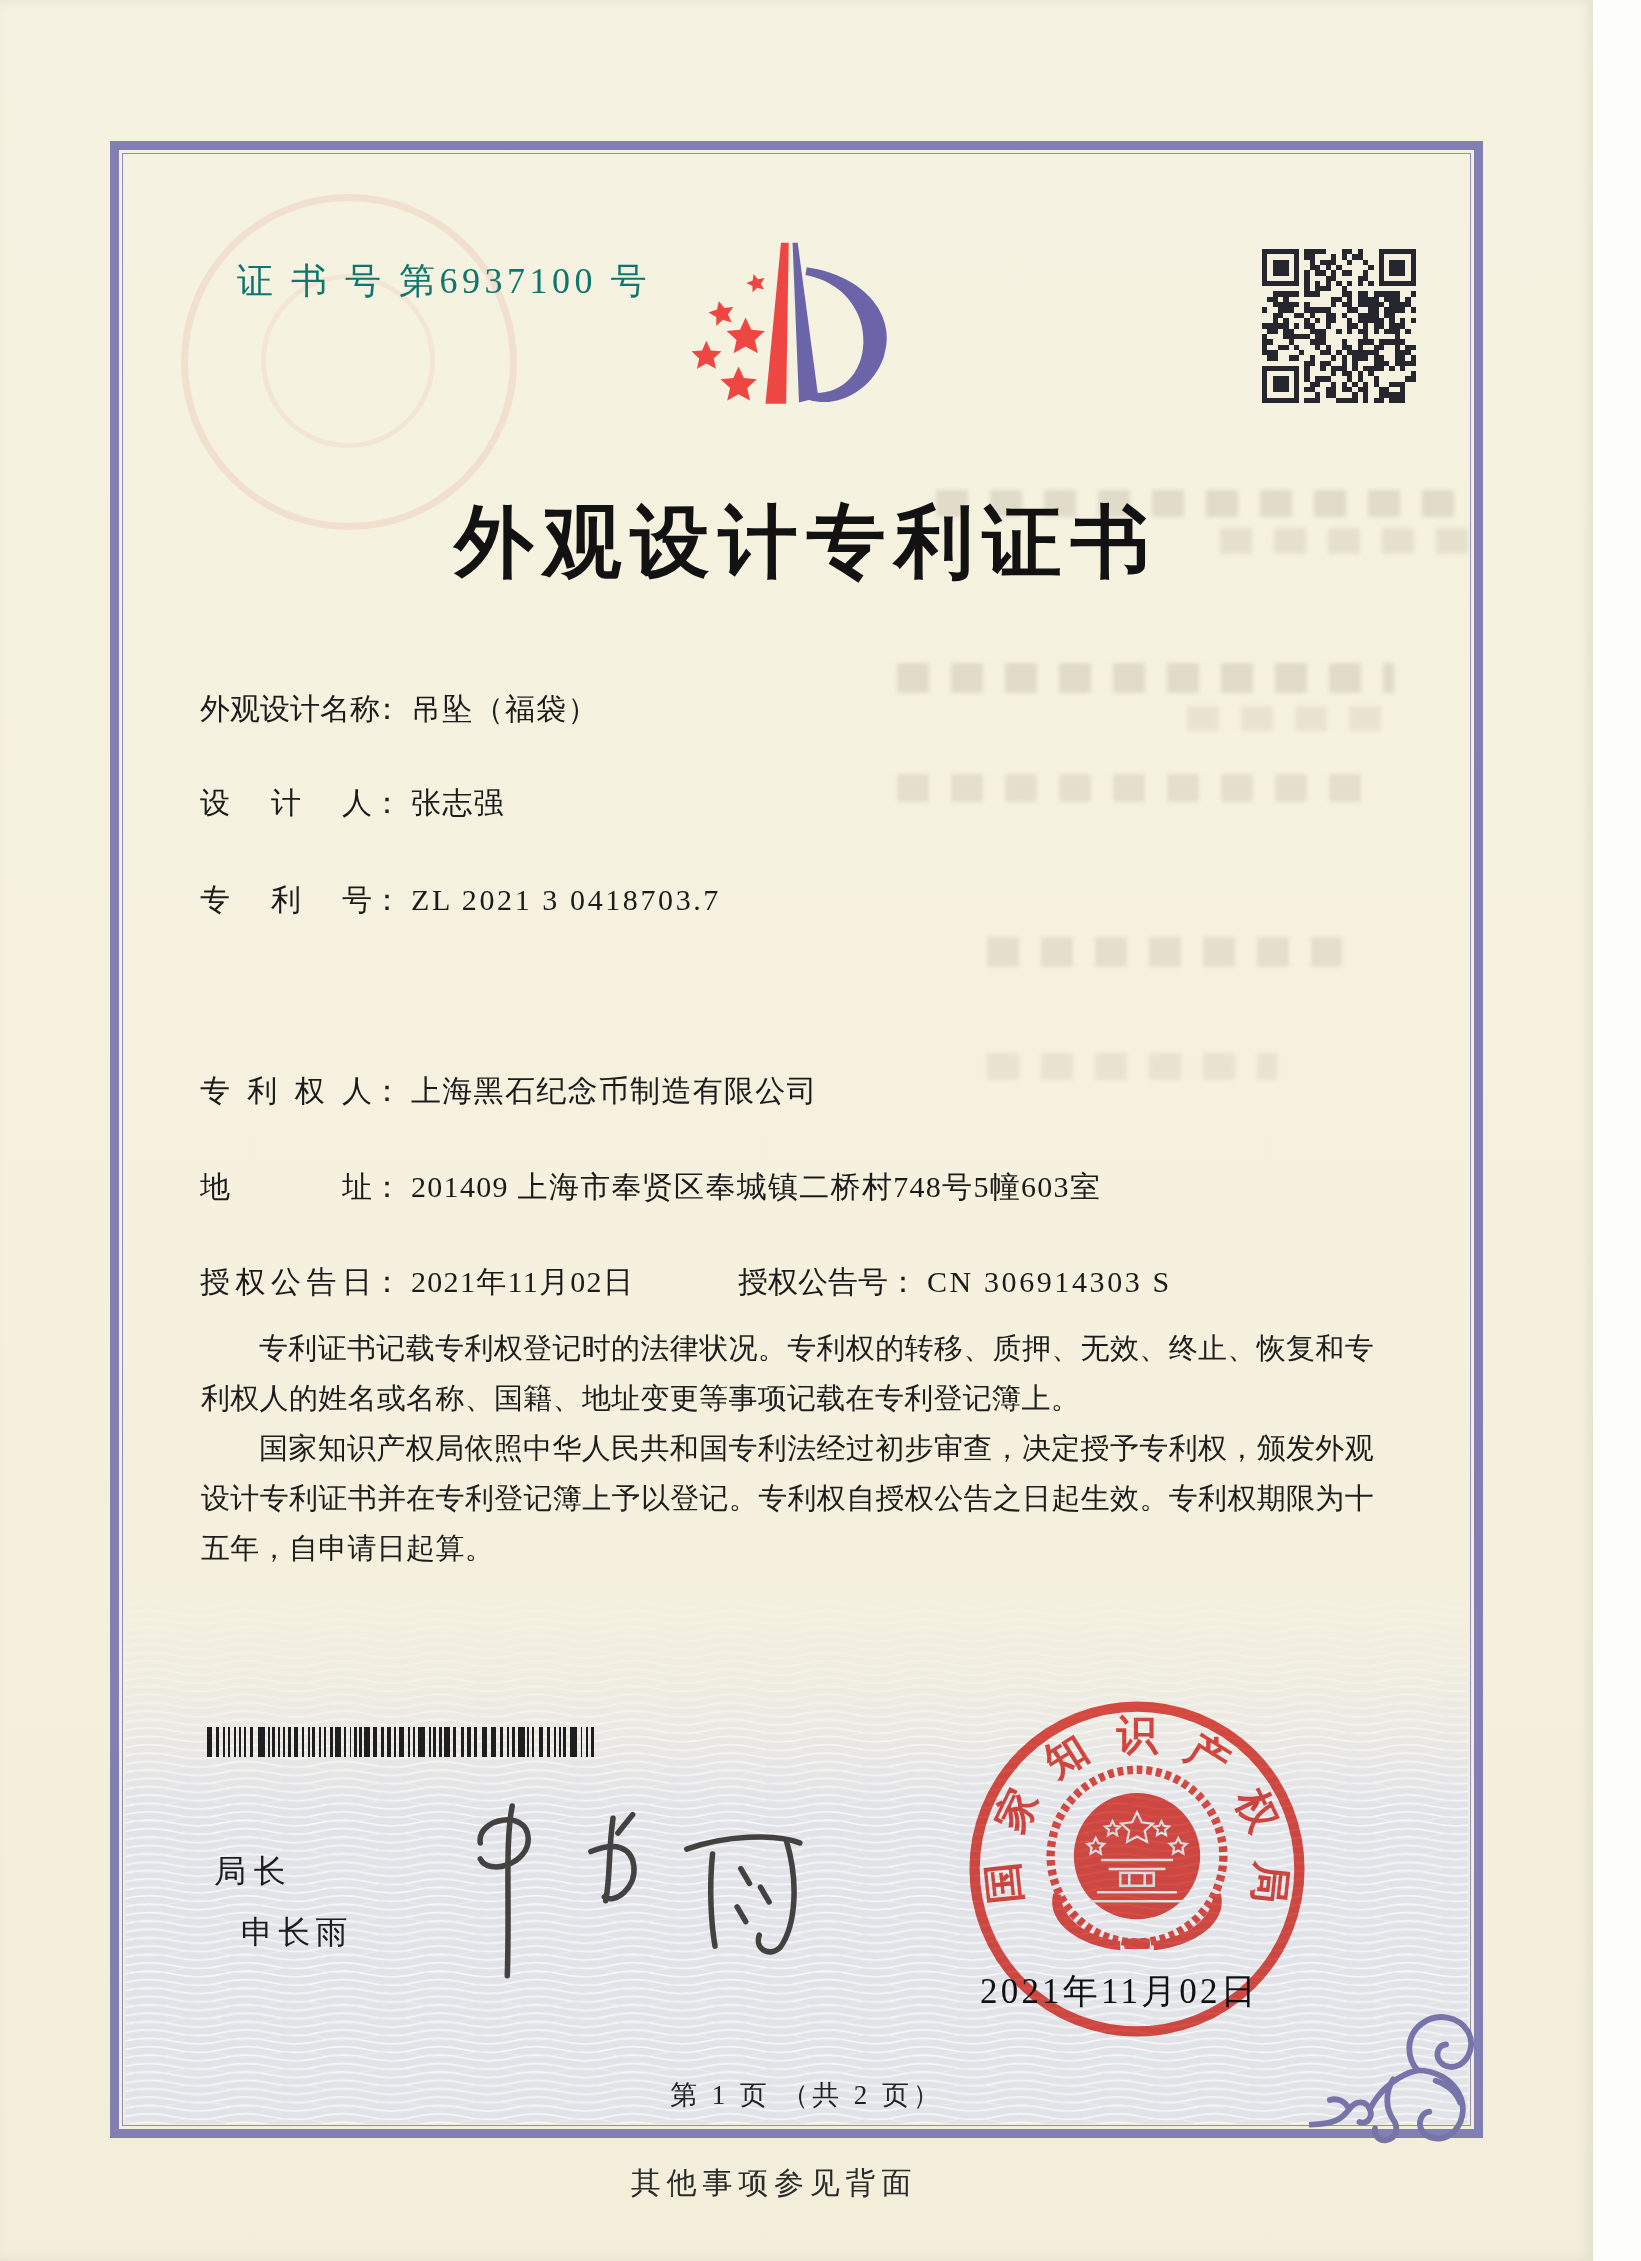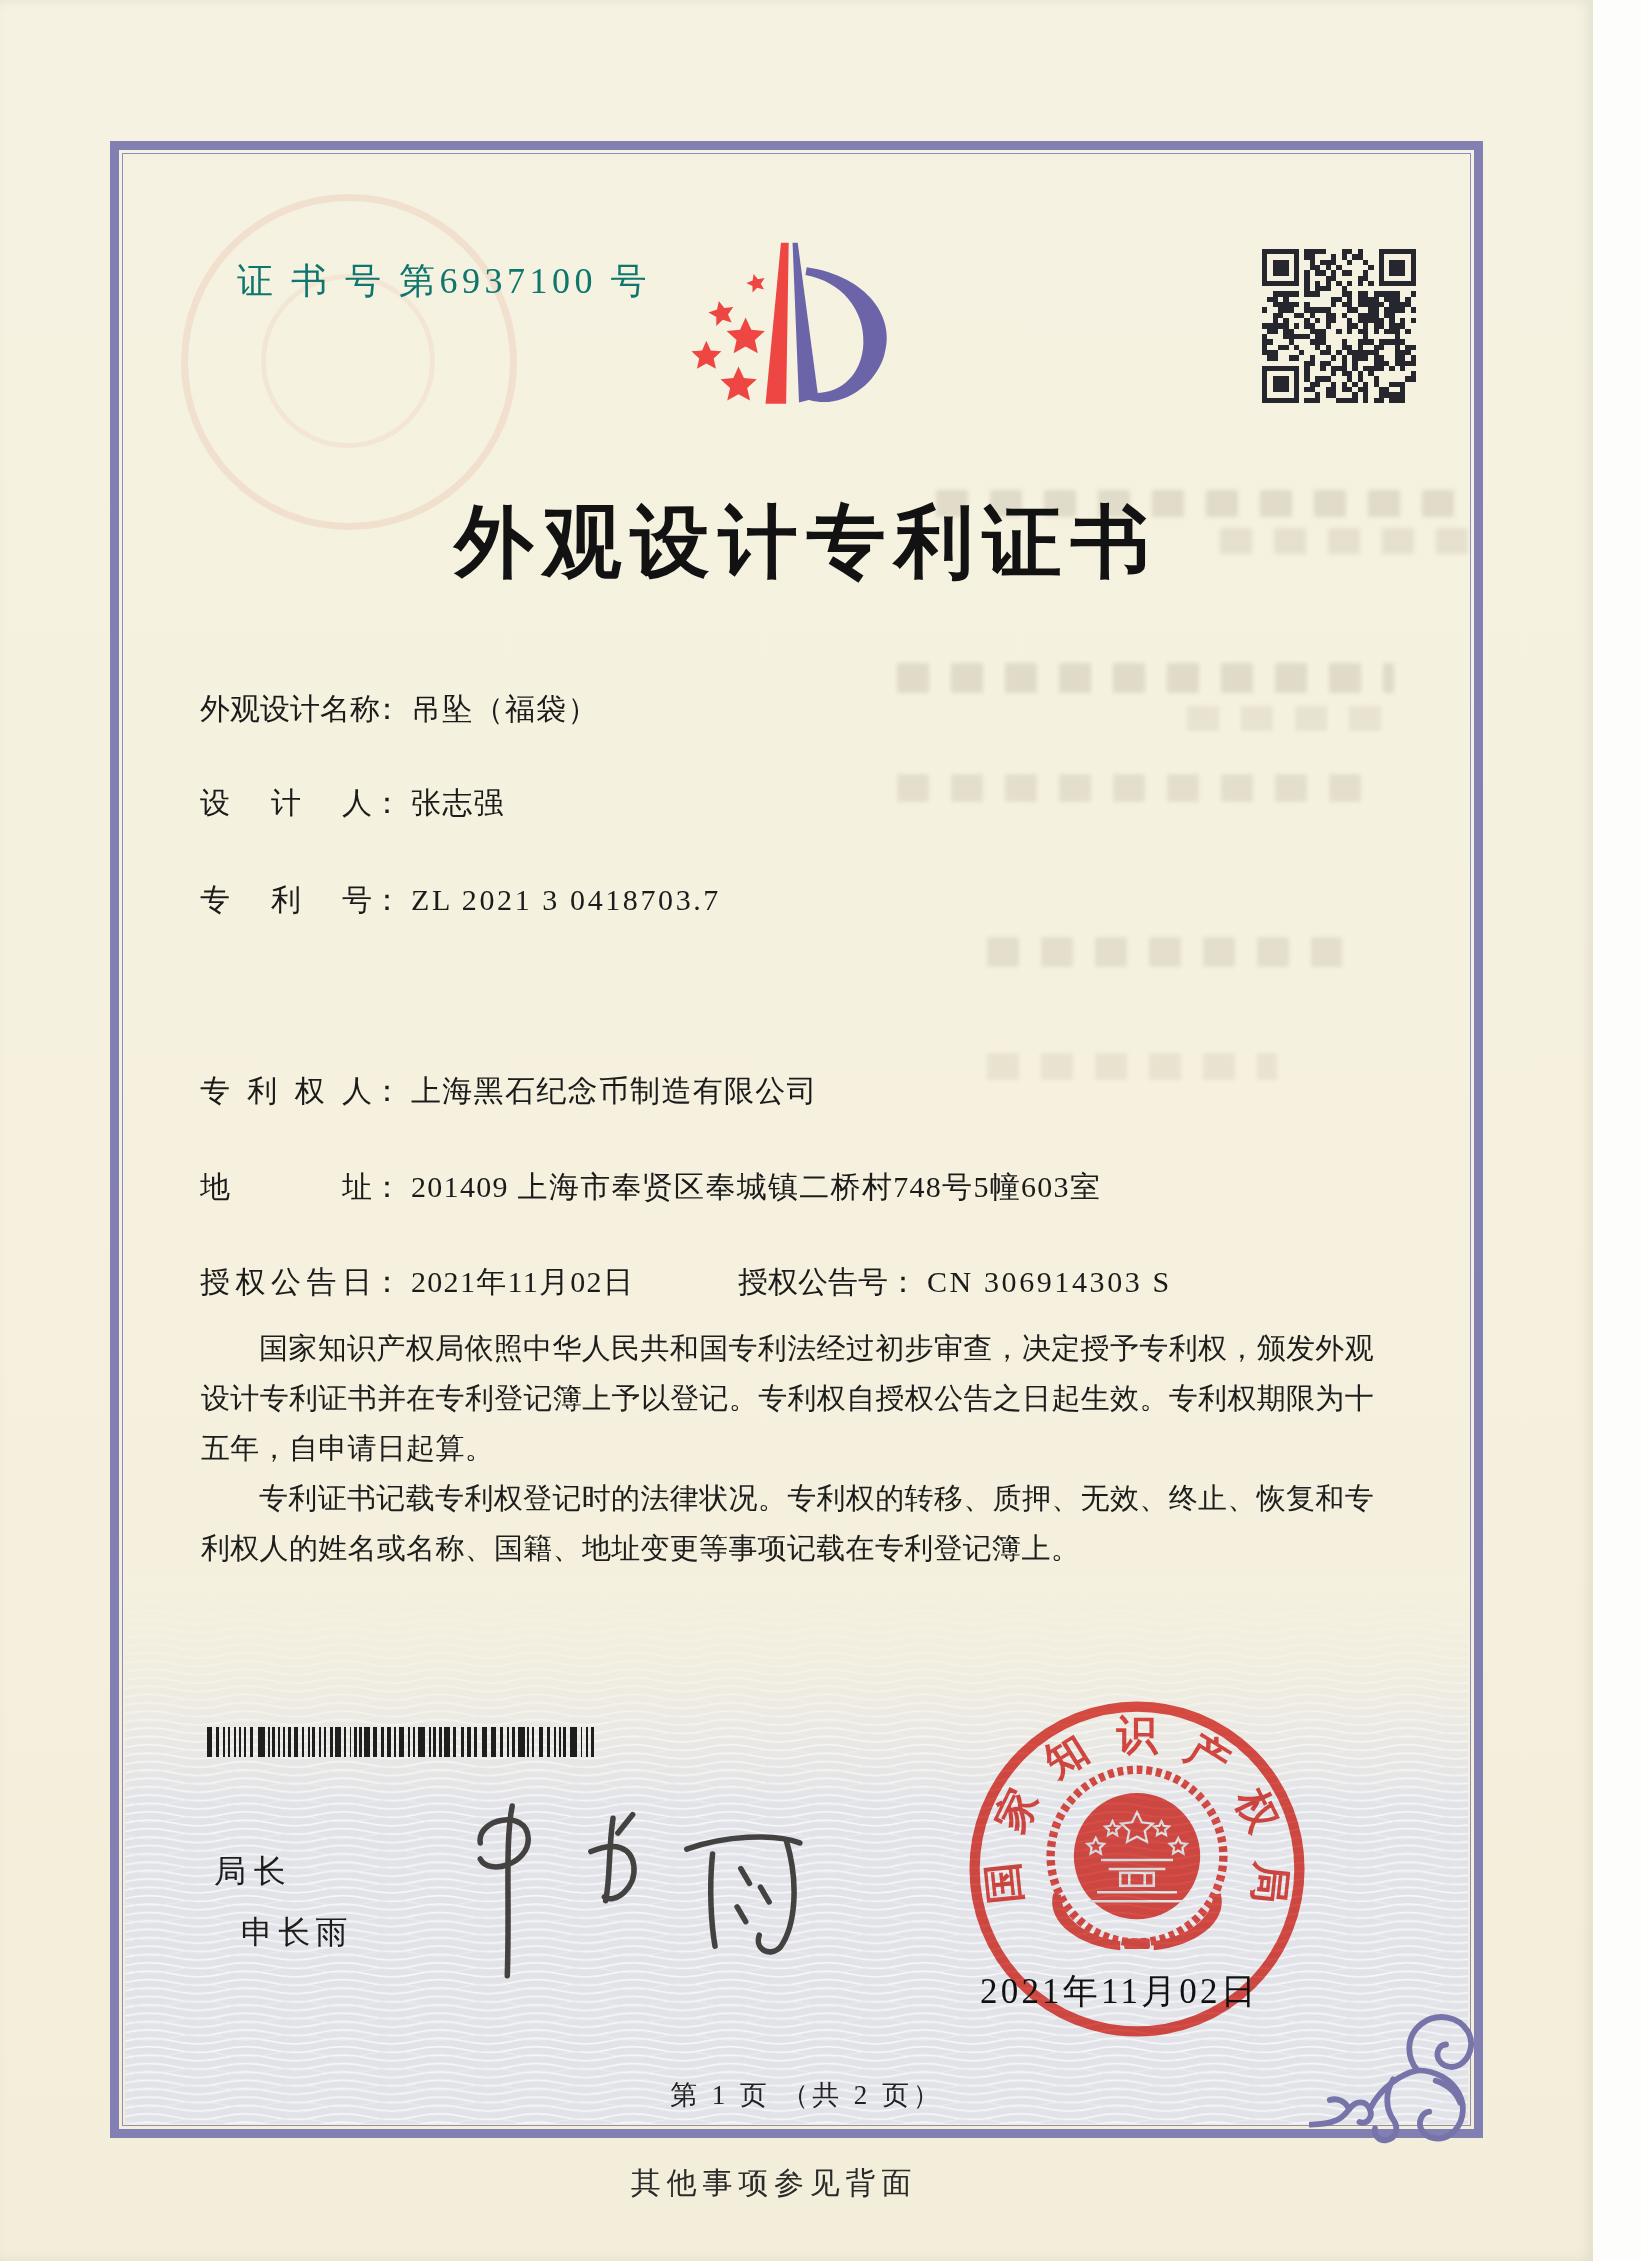--- a/index.html
+++ b/index.html
@@ -533,22 +533,22 @@
     <span class="lbl">地址</span><span>：</span><span class="val">201409 上海市奉贤区奉城镇二桥村748号5幢603室</span>
   </div>
   <div class="row r7">
     <span class="lbl">授权公告日</span><span>：</span><span class="val">2021年11月02日</span>
     <span class="pair2">
       <span>授权公告号</span><span>：</span><span class="val-num">CN 306914303 S</span>
     </span>
   </div>
 
   <div class="bodytext">
+    <p>专利证书记载专利权登记时的法律状况。专利权的转移、质押、无效、终止、恢复和专利权人的姓名或名称、国籍、地址变更等事项记载在专利登记簿上。</p>
     <p>国家知识产权局依照中华人民共和国专利法经过初步审查，决定授予专利权，颁发外观设计专利证书并在专利登记簿上予以登记。专利权自授权公告之日起生效。专利权期限为十五年，自申请日起算。</p>
-    <p>专利证书记载专利权登记时的法律状况。专利权的转移、质押、无效、终止、恢复和专利权人的姓名或名称、国籍、地址变更等事项记载在专利登记簿上。</p>
   </div>
 
   <div class="barcode" id="barcode">
       <i style="width:5.2px;margin-right:3.9px"></i>
       <i style="width:3.2px;margin-right:3.9px"></i>
       <i style="width:1.9px;margin-right:2.6px"></i>
       <i style="width:2.6px;margin-right:3.9px"></i>
       <i style="width:1.9px;margin-right:2.6px"></i>
       <i style="width:1.9px;margin-right:3.2px"></i>
       <i style="width:1.9px;margin-right:4.5px"></i>

